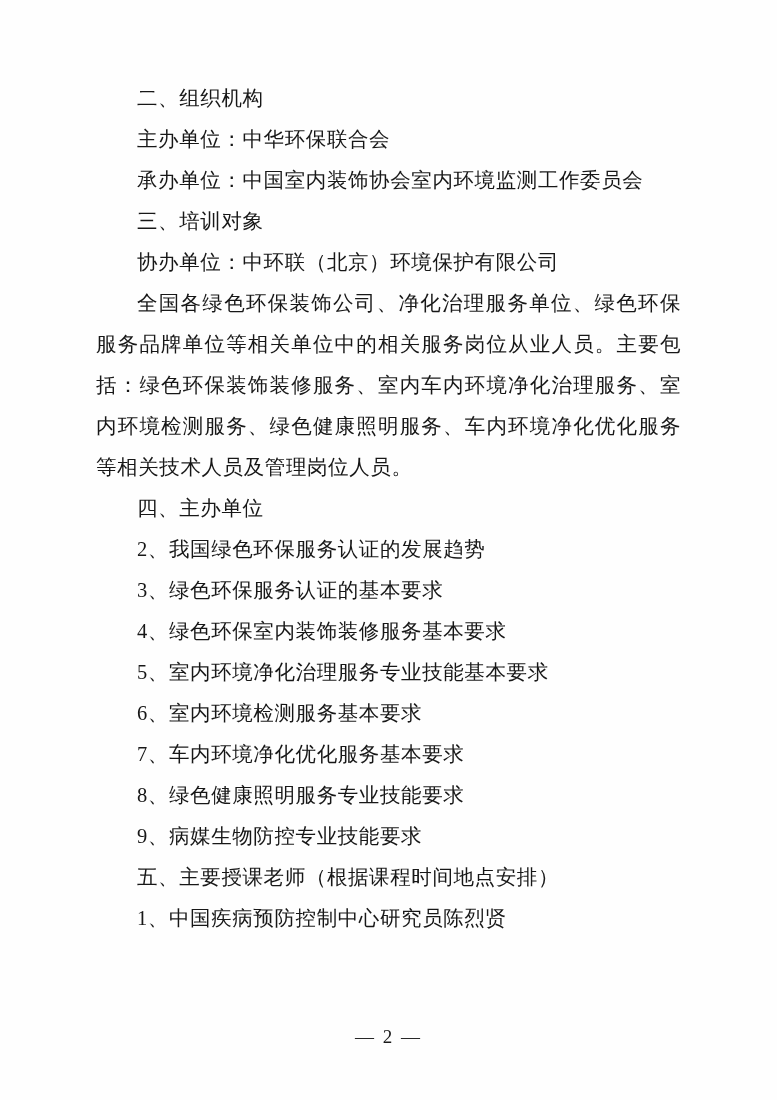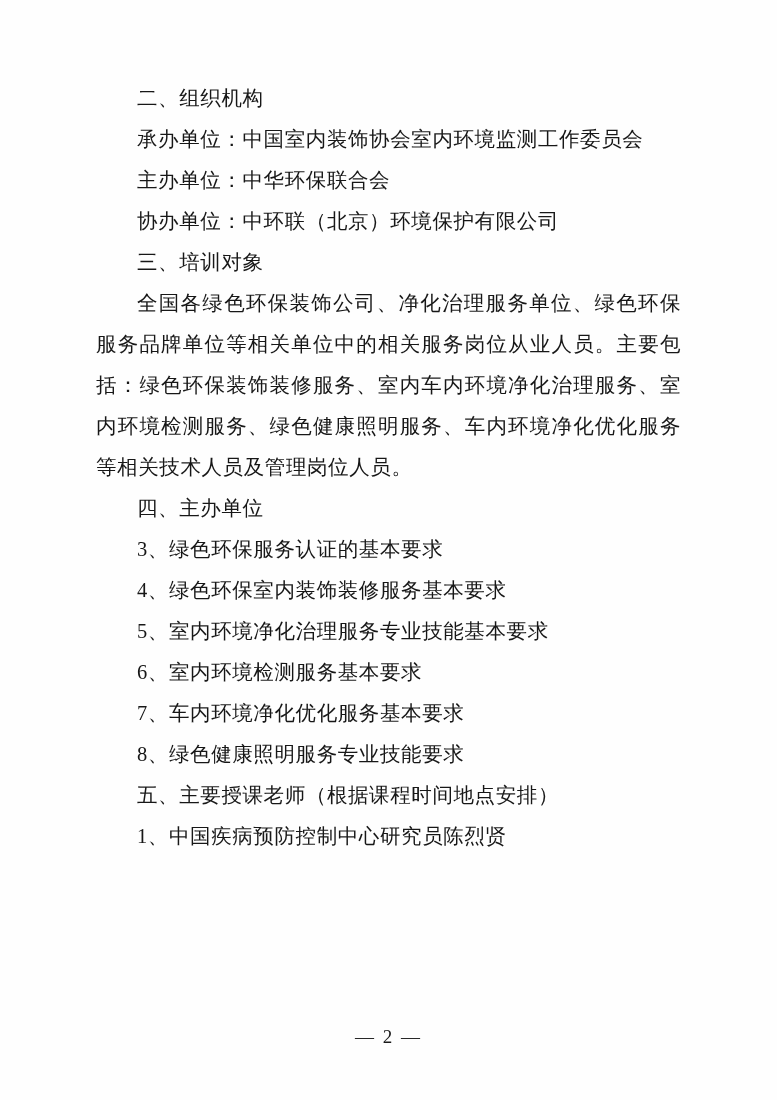--- a/index.html
+++ b/index.html
@@ -56,34 +56,36 @@
     color: #1a1a1a;
   }
 </style>
 </head>
 <body>
 
 <div class="page">
   <div class="doc-body">
 
     <p class="para section-head">二、组织机构</p>
+    <p class="para">主办单位：中华环保联合会</p>
     <p class="para">承办单位：中国室内装饰协会室内环境监测工作委员会</p>
-    <p class="para">主办单位：中华环保联合会</p>
+    <p class="para section-head">三、培训对象</p>
+
     <p class="para">协办单位：中环联（北京）环境保护有限公司</p>
-
-    <p class="para section-head">三、培训对象</p>
     <p class="para flow">全国各绿色环保装饰公司、净化治理服务单位、绿色环保服务品牌单位等相关单位中的相关服务岗位从业人员。主要包括：绿色环保装饰装修服务、室内车内环境净化治理服务、室内环境检测服务、绿色健康照明服务、车内环境净化优化服务等相关技术人员及管理岗位人员。</p>
 
     <p class="para section-head">四、主办单位</p>
+    <p class="para list-item">2、我国绿色环保服务认证的发展趋势</p>
     <p class="para list-item">3、绿色环保服务认证的基本要求</p>
     <p class="para list-item">4、绿色环保室内装饰装修服务基本要求</p>
     <p class="para list-item">5、室内环境净化治理服务专业技能基本要求</p>
     <p class="para list-item">6、室内环境检测服务基本要求</p>
     <p class="para list-item">7、车内环境净化优化服务基本要求</p>
     <p class="para list-item">8、绿色健康照明服务专业技能要求</p>
+    <p class="para list-item">9、病媒生物防控专业技能要求</p>
 
     <p class="para section-head">五、主要授课老师（根据课程时间地点安排）</p>
     <p class="para list-item">1、中国疾病预防控制中心研究员陈烈贤</p>
 
   </div>
 
   <div class="footer">— 2 —</div>
 </div>
 
 </body></html>

